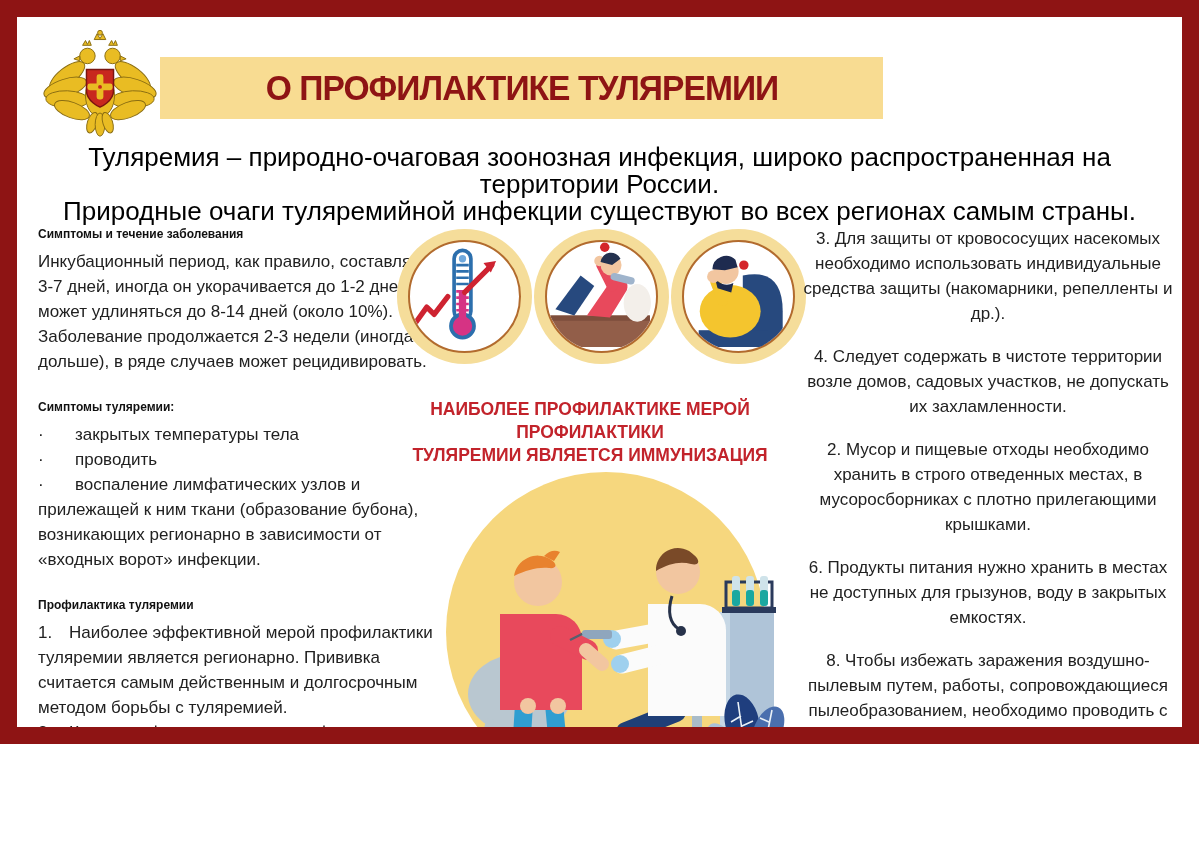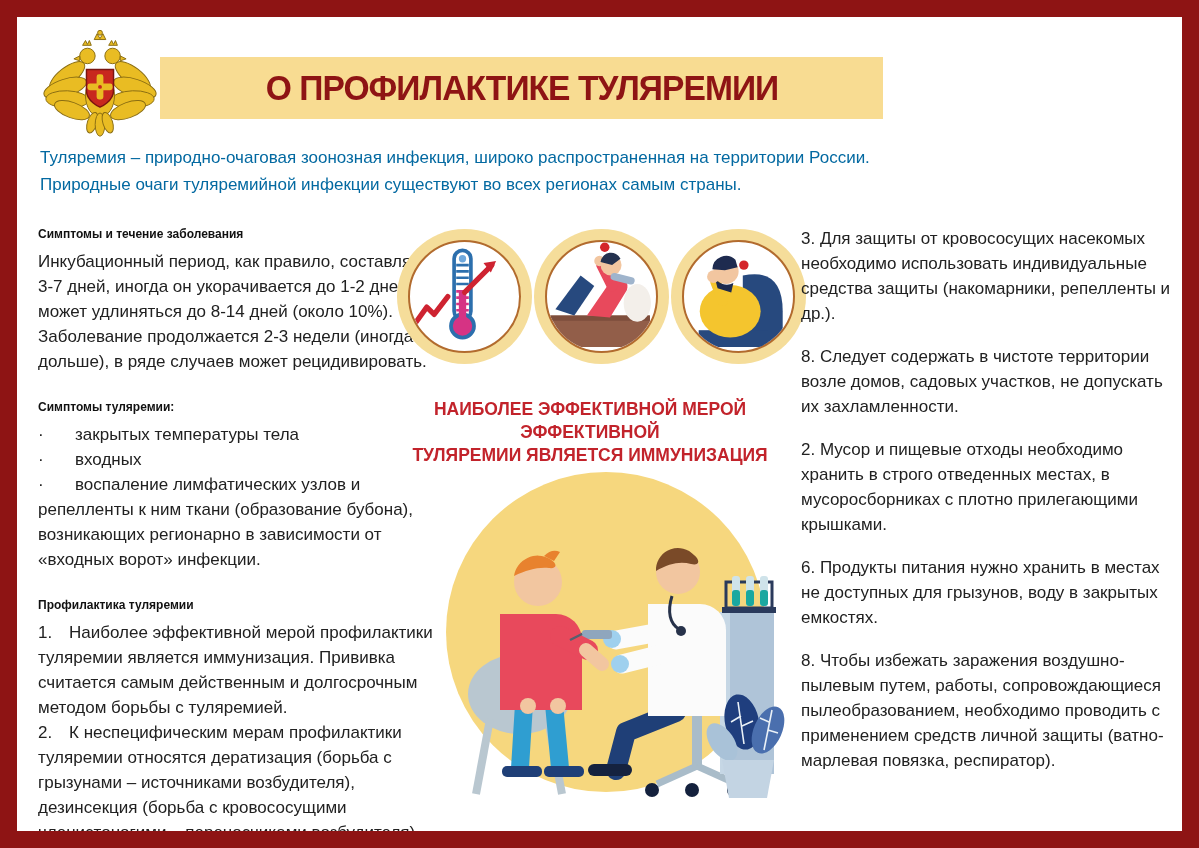--- a/index.html
+++ b/index.html
@@ -1,53 +1,53 @@
 <!DOCTYPE html>
 <html><head>
 <meta charset="utf-8">
 <style>
   html,body{margin:0;padding:0;background:#fff;}
   .poster{
-    position:relative; width:1199px; height:848px; background:#ffffff;
+    position:relative; width:1199px; height:744px; background:#ffffff;
     font-family:"Liberation Sans", sans-serif; overflow:hidden;
   }
   .frame{position:absolute; inset:0; border:17px solid #8E1414; pointer-events:none; z-index:50;}
 
   
   .emblem{position:absolute; left:42px; top:24px; width:116px; height:120px;}
 
   
   .banner{
     position:absolute; left:160px; top:57px; width:723px; height:62px;
     background:#F8DC92; display:flex; align-items:center; justify-content:center;
   }
   .banner h1{
     margin:0; font-size:35px; font-weight:bold; color:#8E1414; letter-spacing:-1px;
     transform:scaleX(.96); white-space:nowrap;
   }
 
   
   .intro{
-    position:absolute; left:40px; right:40px; top:144px; 
-    color:#0369a1; font-size:17px; line-height:27px; font-weight:normal;
+    position:absolute; left:40px; right:40px; top:144px; text-align:center;
+    color:#000000; font-size:26px; line-height:27px; font-weight:normal;
   }
 
   
   .col-left{position:absolute; left:38px; top:222px; width:396px; color:#212121; font-size:17px; line-height:25px;}
   .col-right{position:absolute; left:801px; top:226px; width:374px; color:#212121; font-size:17px; line-height:25px;}
 
   .col-left h2{margin:0 0 3px 0; font-size:12px; line-height:24px; font-weight:bold; color:#111;}
   .col-left p{margin:0;}
   .sec{margin-bottom:21px;}
   .bullet{position:relative; padding:0; margin:0;}
   .bullet .dot{display:inline-block; min-width:37px; color:#212121;}
   .num-item{margin:0 0 20px 0;}
   .num-item .num{display:inline-block; min-width:31px;}
   .sec3 h2{}
-  .col-right p{margin:0 0 18px 0;}
+  .col-right p{margin:0 0 18px 0;text-align:center;}
 
   
   .circles{position:absolute; left:397px; top:229px; width:412px; display:flex; gap:2px;}
   .circle{width:135px; height:135px; border-radius:50%; background:#F5DD9A; display:flex; align-items:center; justify-content:center; flex:none;}
   .circle-in{width:109px; height:109px; border-radius:50%; background:#fff; border:2px solid #B26B2E; overflow:hidden; position:relative;}
   .circle-in svg{position:absolute; inset:0;}
 
   
   .center-head{
     position:absolute; left:390px; top:398px; width:400px; text-align:center;
@@ -114,27 +114,27 @@
 
   <div class="col-left">
     <div class="sec">
       <h2>Симптомы и течение заболевания</h2>
       <p>Инкубационный период, как правило, составляет 3-7 дней, иногда он укорачивается до 1-2 дней и может удлиняться до 8-14 дней (около 10%). Заболевание продолжается 2-3 недели (иногда дольше), в ряде случаев может рецидивировать.</p>
     </div>
 
     <div class="sec">
       <h2>Симптомы туляремии:</h2>
       <p class="bullet"><span class="dot">·</span><span>закрытых температуры тела</span></p>
-      <p class="bullet"><span class="dot">·</span><span>входных</span></p>
-      <p class="bullet"><span class="dot">·</span><span>воспаление лимфатических узлов и репелленты к ним ткани (образование бубона), возникающих регионарно в зависимости от «входных ворот» инфекции.</span></p>
+      <p class="bullet"><span class="dot">·</span><span>проводить</span></p>
+      <p class="bullet"><span class="dot">·</span><span>воспаление лимфатических узлов и прилежащей к ним ткани (образование бубона), возникающих регионарно в зависимости от «входных ворот» инфекции.</span></p>
     </div>
 
     <div class="sec sec3">
       <h2>Профилактика туляремии</h2>
-      <p class="num-item"><span class="num">1.</span><span>Наиболее эффективной мерой профилактики туляремии является иммунизация. Прививка считается самым действенным и долгосрочным методом борьбы с туляремией.</span></p>
+      <p class="num-item"><span class="num">1.</span><span>Наиболее эффективной мерой профилактики туляремии является регионарно. Прививка считается самым действенным и долгосрочным методом борьбы с туляремией.</span></p>
       <p class="num-item"><span class="num">2.</span><span>К неспецифическим мерам профилактики туляремии относятся дератизация (борьба с грызунами – источниками возбудителя), дезинсекция (борьба с кровососущими членистоногими – переносчиками возбудителя).</span></p>
     </div>
   </div>
 
   <div class="circles">
 
     <div class="circle">
       <div class="circle-in">
         <svg viewBox="0 0 100 100" width="105" height="105">
           <polyline points="6,76 16,62 23,69 36,52" fill="none" stroke="#CE2331" stroke-width="5" stroke-linecap="round" stroke-linejoin="round"></polyline>
@@ -189,21 +189,21 @@
           <path d="M27,26 a13,13 0 0 1 22,-9 l2,7 -12,3 z" fill="#1E2B4F"></path>
           <path d="M29,33 a13,13 0 0 0 18,6 l-2,9 -13,-4 z" fill="#1E2B4F"></path>
           <circle cx="28" cy="33" r="6" fill="#F2C6A0"></circle>
           <circle cx="57" cy="22" r="4.5" fill="#D4252B"></circle>
         </svg>
       </div>
     </div>
   </div>
 
   <div class="center-head">
-    <div>НАИБОЛЕЕ ЭФФЕКТИВНОЙ МЕРОЙ ЭФФЕКТИВНОЙ</div>
+    <div>НАИБОЛЕЕ ПРОФИЛАКТИКЕ МЕРОЙ ПРОФИЛАКТИКИ</div>
     <div>ТУЛЯРЕМИИ ЯВЛЯЕТСЯ ИММУНИЗАЦИЯ</div>
   </div>
 
   <div class="illustration">
     <svg viewBox="0 0 372 350" width="372" height="350">
       <circle cx="186" cy="168" r="160" fill="#F6D77E"></circle>
 
       <ellipse cx="100" cy="230" rx="52" ry="40" fill="#B9C7D0"></ellipse>
       <line x1="70" y1="255" x2="56" y2="330" stroke="#B9C7D0" stroke-width="8"></line>
       <line x1="128" y1="255" x2="142" y2="330" stroke="#B9C7D0" stroke-width="8"></line>
@@ -264,18 +264,18 @@
         <path d="M352,246 l-8,40 M349,258 l-9,-4 M348,266 l10,3"></path>
       </g>
       <path d="M302,296 h52 l-7,38 h-38 z" fill="#C3D4E3"></path>
 
       <line x1="162" y1="170" x2="150" y2="176" stroke="#55606e" stroke-width="2.5"></line>
     </svg>
   </div>
 
   <div class="col-right">
     <p>3. Для защиты от кровососущих насекомых необходимо использовать индивидуальные средства защиты (накомарники, репелленты и др.).</p>
-    <p>8. Следует содержать в чистоте территории возле домов, садовых участков, не допускать их захламленности.</p>
+    <p>4. Следует содержать в чистоте территории возле домов, садовых участков, не допускать их захламленности.</p>
     <p>2. Мусор и пищевые отходы необходимо хранить в строго отведенных местах, в мусоросборниках с плотно прилегающими крышками.</p>
     <p>6. Продукты питания нужно хранить в местах не доступных для грызунов, воду в закрытых емкостях.</p>
     <p>8. Чтобы избежать заражения воздушно-пылевым путем, работы, сопровождающиеся пылеобразованием, необходимо проводить с применением средств личной защиты (ватно-марлевая повязка, респиратор).</p>
   </div>
 </div>
 
 </body></html>

